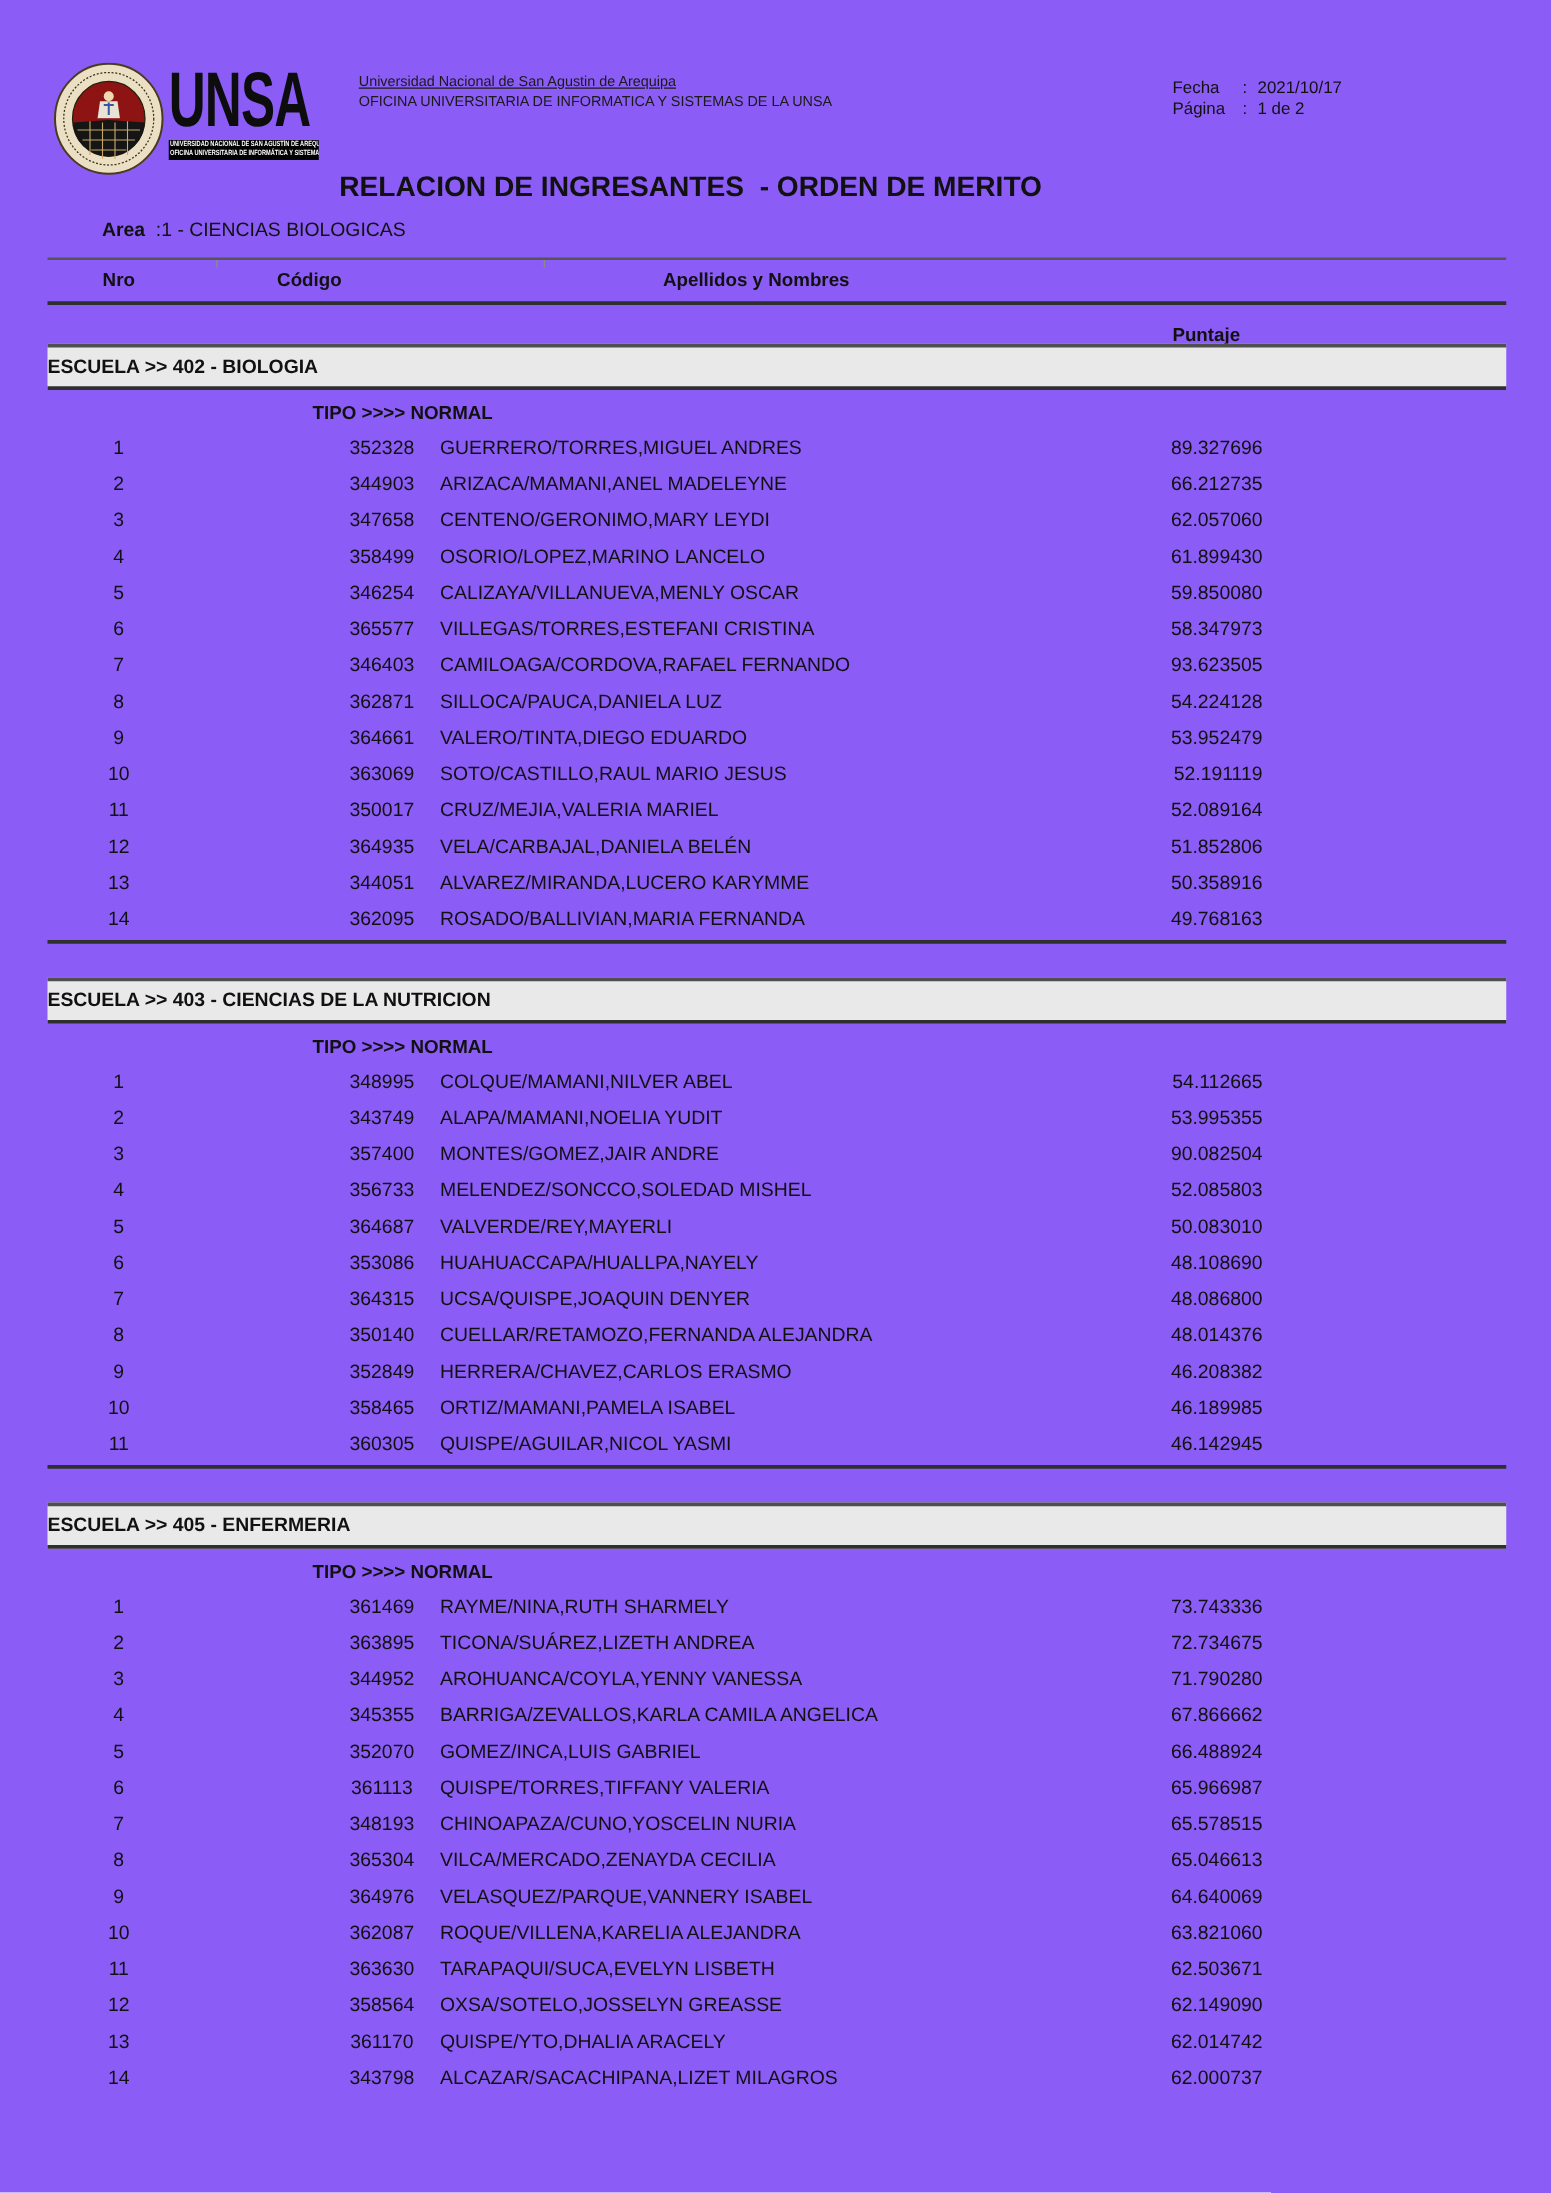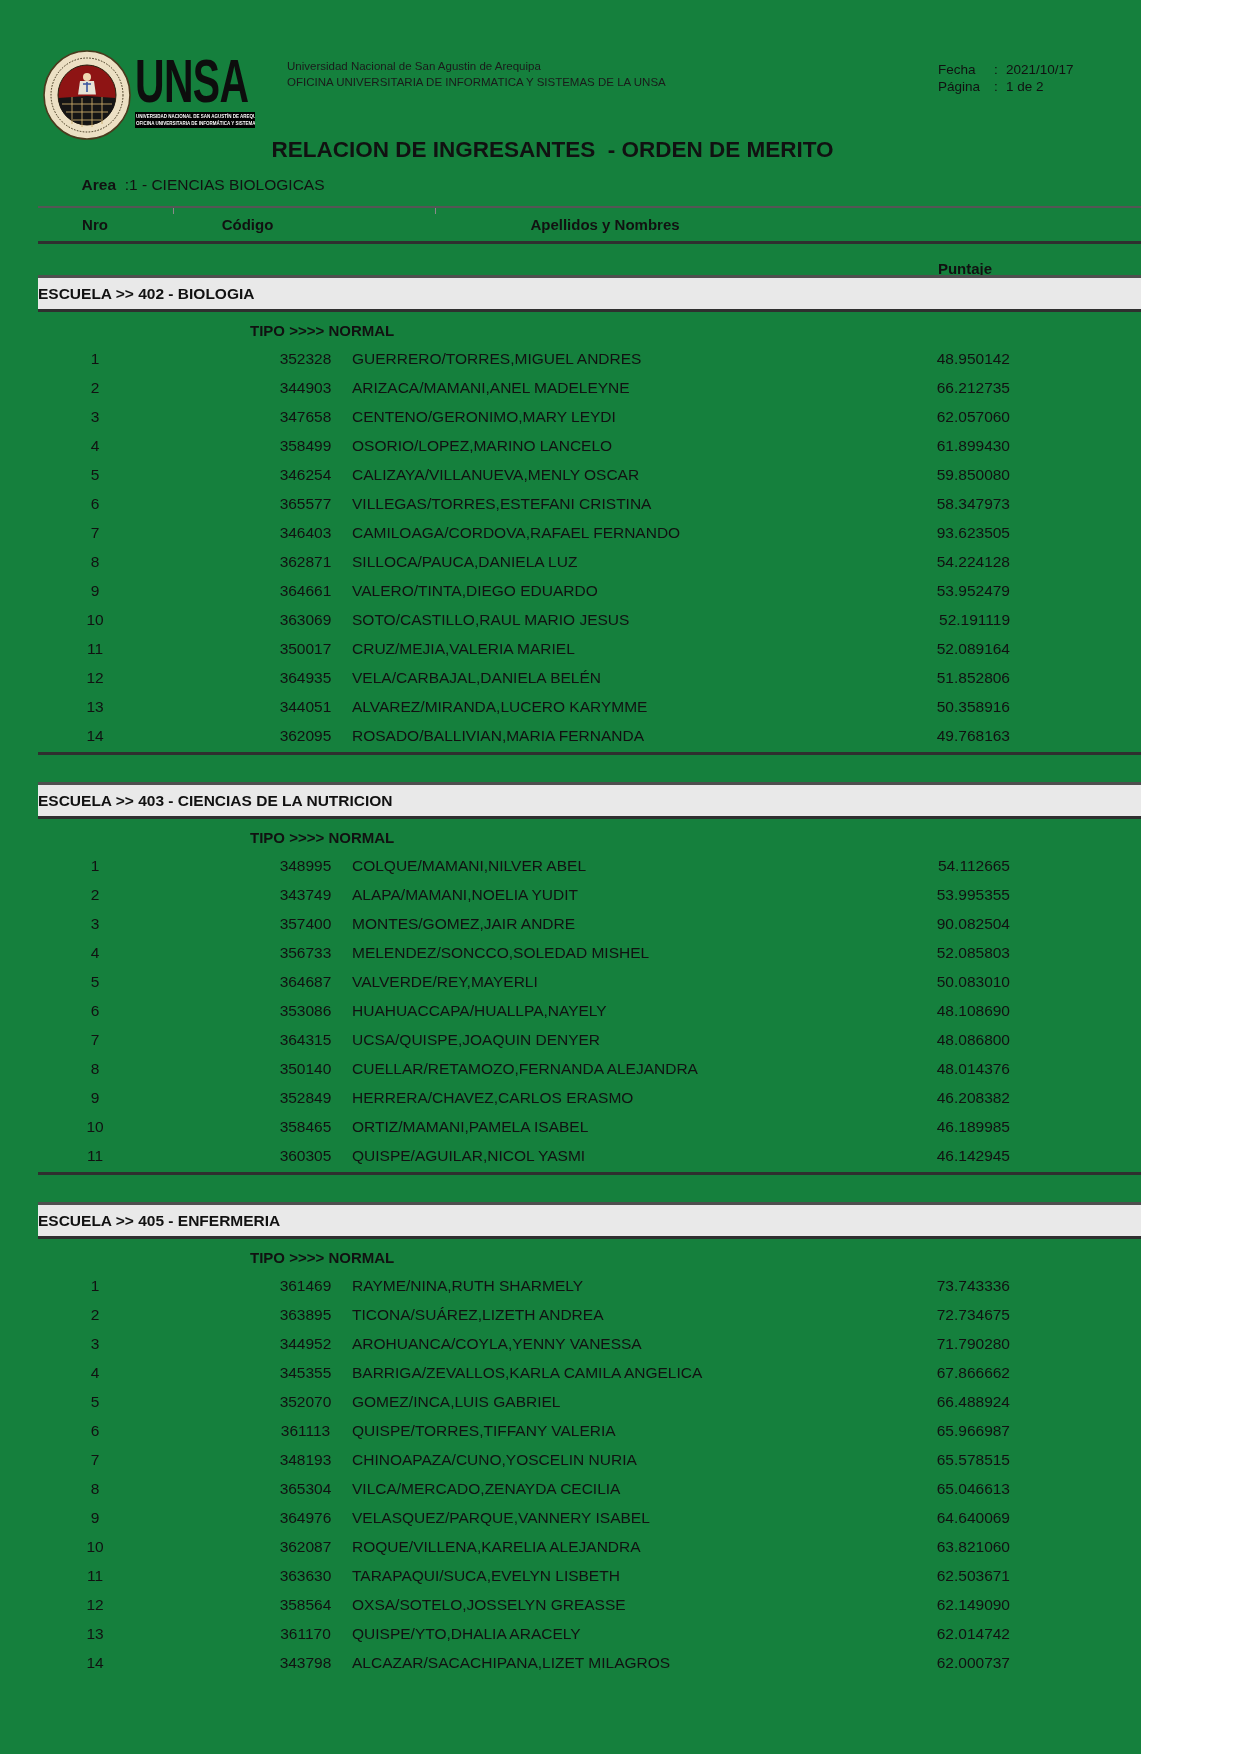--- a/index.html
+++ b/index.html
@@ -1,34 +1,34 @@
 <!DOCTYPE html>
 <html><head>
 <meta charset="utf-8">
 <style>
   html,body { margin:0; padding:0; background:#ffffff; }
   .page {
-    position:relative; width:1141px; height:1754px; background:#15803d;
+    position:relative; width:1241px; height:1754px; background:#8b5cf6;
     font-family:"Liberation Sans", sans-serif; color:#111; overflow:hidden;
   }
 
   
   .logo { position:absolute; left:42px; top:50px; display:flex; }
   .seal { width:90px; height:90px; }
   .wordmark-block { margin-left:3px; margin-top:6px; width:120px; }
   .wordmark {
     font-size:62px; font-weight:bold; line-height:50px; letter-spacing:-1px;
     transform:scaleX(0.66); transform-origin:left top; color:#0d0d0d; white-space:nowrap;
   }
   .logo-strips { background:#000; color:#fff; margin-top:6px; padding:1px 1px; width:118px; overflow:hidden; }
   .logo-strip { font-size:6px; line-height:7px; font-weight:bold; white-space:nowrap;
     transform:scaleX(0.75); transform-origin:left center; }
 
   .org { position:absolute; left:287px; top:60px; font-size:11.5px; color:#1a1a1a; }
-  .org-line1 { margin-bottom:4px; }
+  .org-line1 { text-decoration:underline; margin-bottom:4px; }
 
   .meta { position:absolute; left:938px; top:61px; font-size:13.5px; }
   .meta-row { display:flex; line-height:17px;align-items:flex-end; }
   .meta-label { width:56px; }
   .meta-colon { width:12px; }
 
   .title1 { position:absolute; top:117px; left:0; width:1105px; text-align:center;
     font-weight:bold; font-size:17px; white-space:pre; }
   .title2 { position:absolute; top:137px; left:0; width:1105px; text-align:center;
     font-weight:bold; font-size:22.5px; white-space:pre; }
@@ -133,21 +133,21 @@
       <span>ESCUELA &gt;&gt; 402 - BIOLOGIA</span>
     </div>
     <div class="tipo">
       <span>TIPO &gt;&gt;&gt;&gt; NORMAL</span>
     </div>
     <div class="rows">
   <div class="row">
     <span class="c-nro">1</span>
     <span class="c-cod">352328</span>
     <span class="c-nom">GUERRERO/TORRES,MIGUEL ANDRES</span>
-    <span class="c-punt">48.950142</span>
+    <span class="c-punt">89.327696</span>
   </div>
 
   <div class="row">
     <span class="c-nro">2</span>
     <span class="c-cod">344903</span>
     <span class="c-nom">ARIZACA/MAMANI,ANEL MADELEYNE</span>
     <span class="c-punt">66.212735</span>
   </div>
 
   <div class="row">

